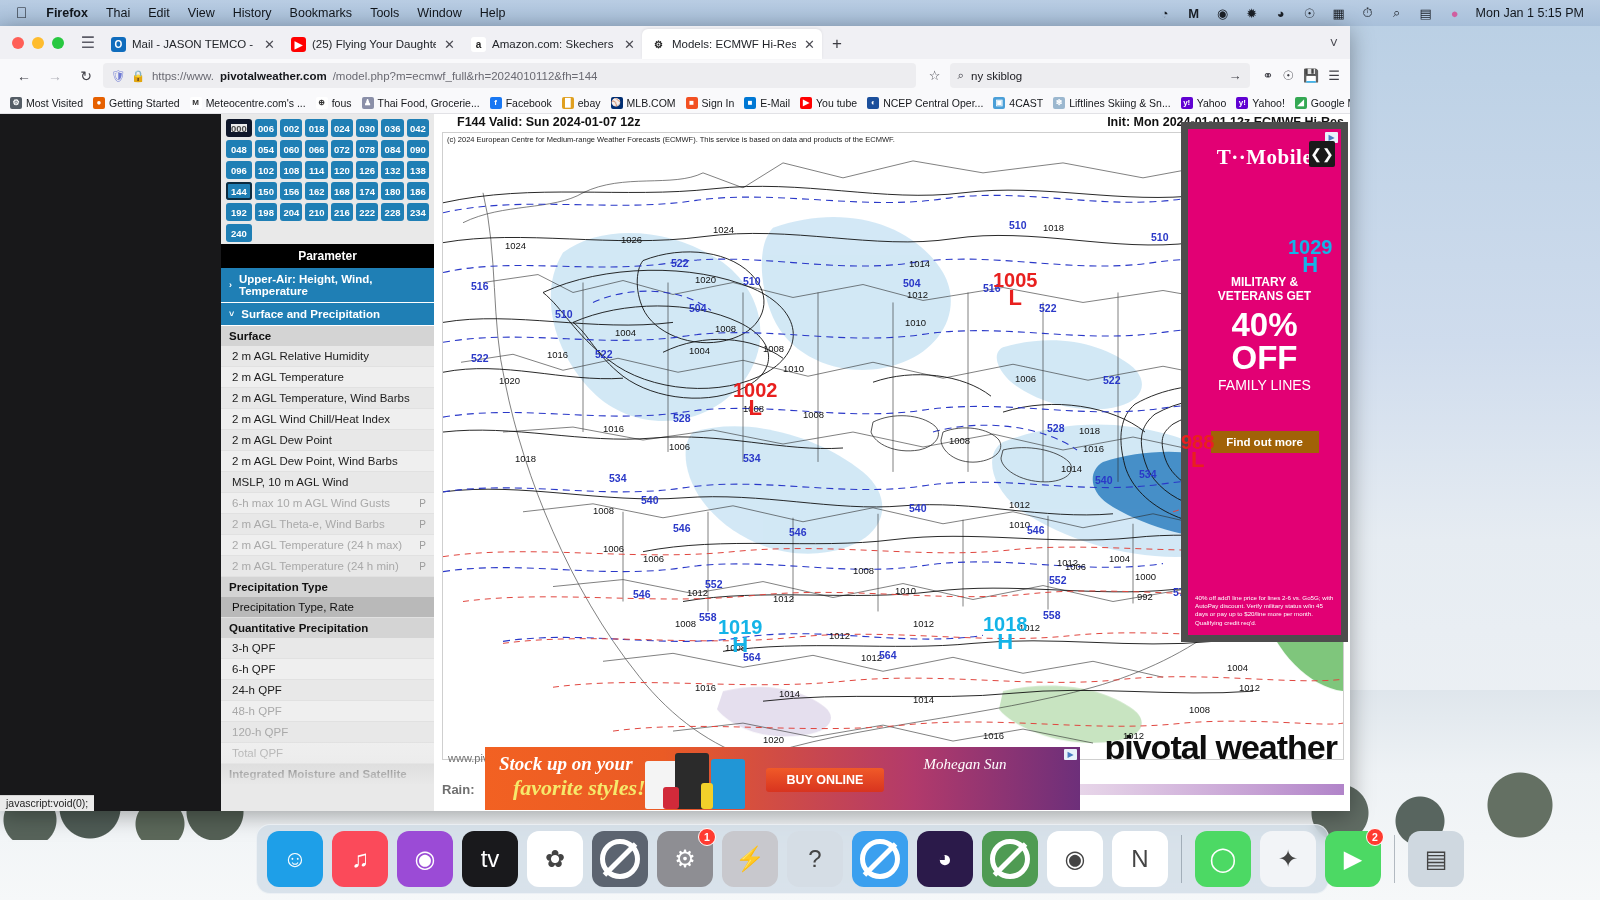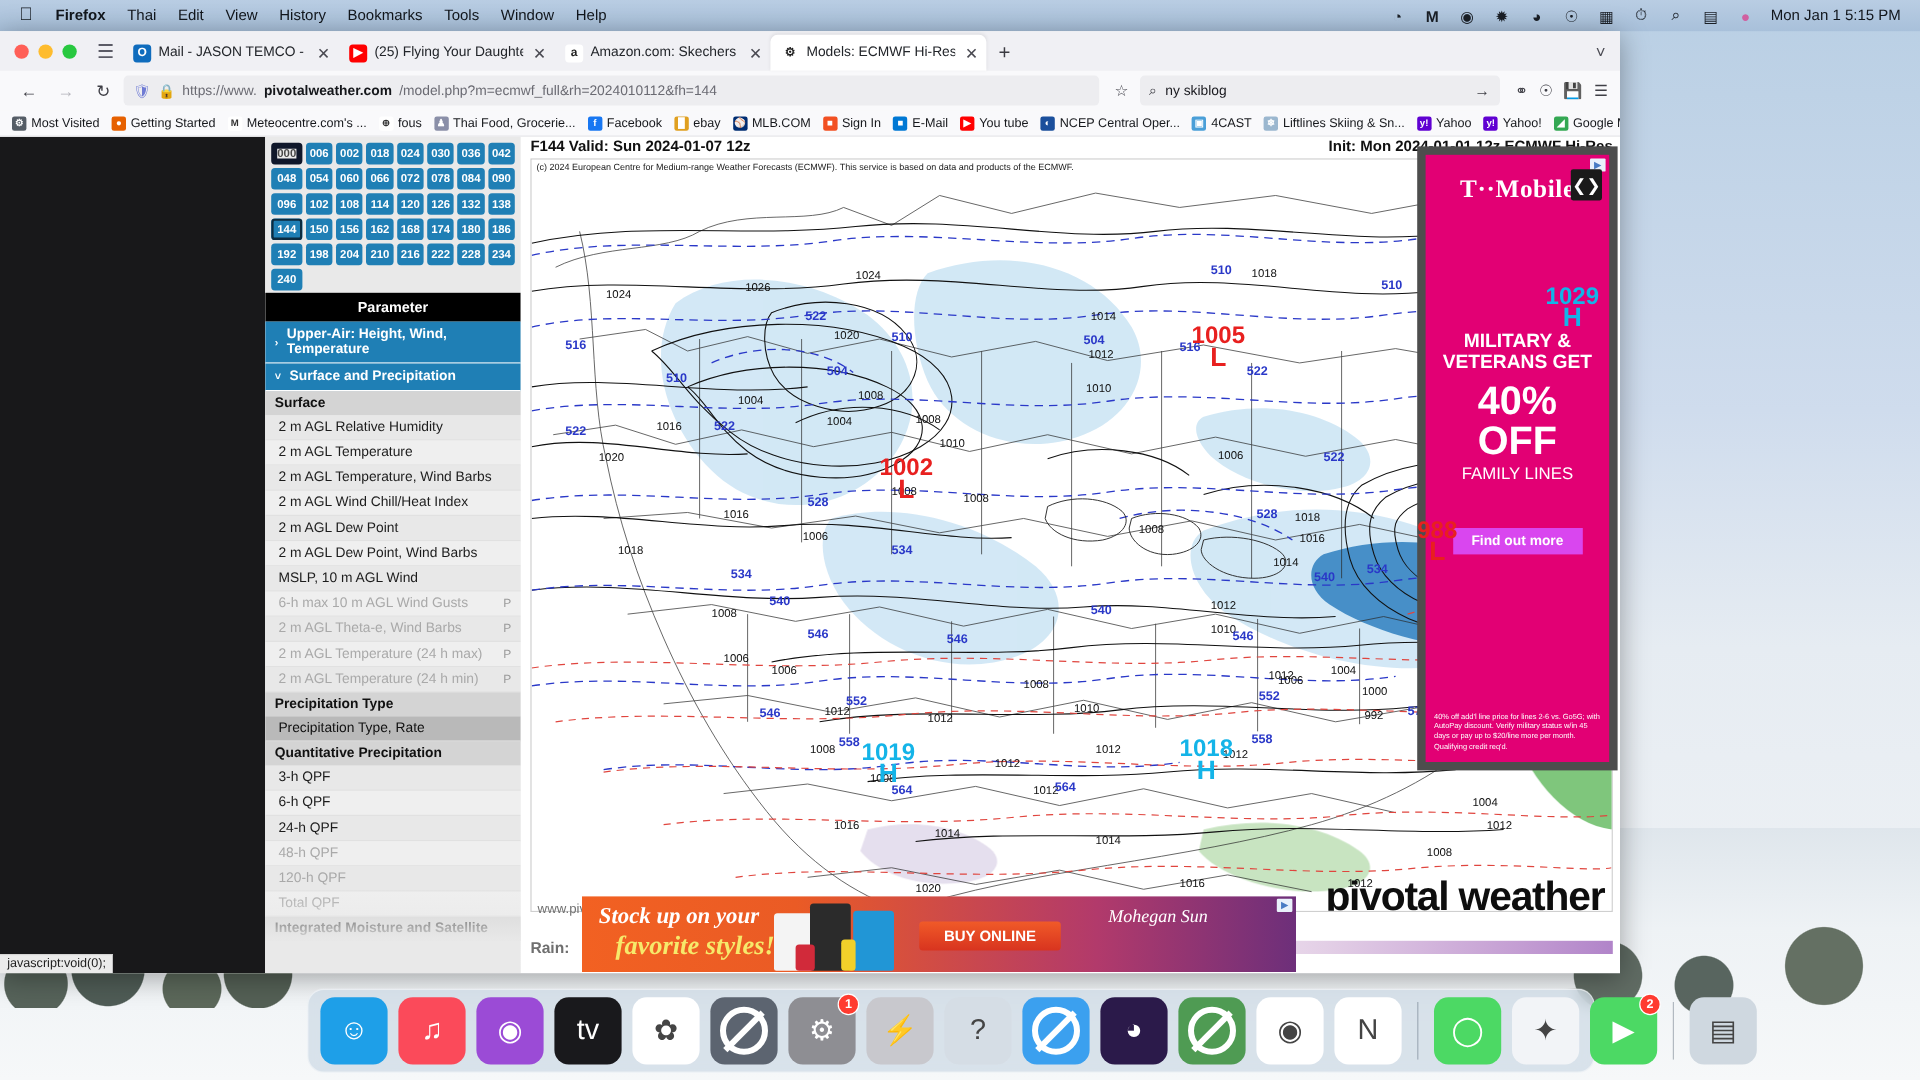--- a/index.html
+++ b/index.html
@@ -131,21 +131,21 @@
   .subhdr { background: #d4d4d4; font-size: 11.5px; font-weight: bold; color: #111; padding: 4px 8px; }
   .prow { font-size: 11.5px; color: #1c1c1c; padding: 4px 8px 4px 11px; background: #efefef; border-bottom: 1px solid #e1e1e1; display:flex; align-items:center;}
   .prow:nth-child(even) { background: #e8e8e8; }
   .prow.dim { color: #a9a9a9; }
   .prow.sel { background: #b9b9b9; color:#101010; }
   .prow .pflag { margin-left: auto; font-size: 10px; color: #9b9b9b; }
   .fade-bot { position: absolute; left: 0; bottom: 0; width: 213px; height: 70px; background: linear-gradient(180deg, rgba(233,233,233,0) 0%, rgba(233,233,233,.93) 60%, #e9e9e9 100%); }
 
   
   .maparea { position: absolute; left: 434px; top: 0; width: 916px; height: 697px; background: #fff; overflow: hidden; }
-  .map-title { display:flex; justify-content: space-between; font-size: 12.5px; font-weight: bold; color: #111; padding: 1px 6px 0 8px; }
+  .map-title { display:flex; justify-content: space-between; font-size: 12.5px; font-weight: bold; color: #111; padding: 1px 6px 0 8px; margin-left: 15px; }
   .map-frame { position: relative; margin: 3px 6px 0 8px; height: 628px; border: 1px solid #cfcfcf; background: #fff; overflow: hidden; }
   .copyr { position: absolute; left: 4px; top: 2px; font-size: 7.5px; color: #1a1a1a; z-index: 5; }
   .sharebtn { position: absolute; right: 8px; top: 8px; width: 26px; height: 26px; background: #1a1a1a; color: #fff; display:flex;align-items:center;justify-content:center; font-size: 14px; z-index: 8; border-radius: 2px;}
   .wmark { position: absolute; right: 6px; bottom: -8px; font-size: 34px; font-weight: bold; color: #0e0e0e; letter-spacing: -1px; z-index: 6; }
 
   
   .mapsvg { position: absolute; inset: 0; width: 100%; height: 100%; }
 
   .hl { position: absolute; z-index: 7; text-align: center; font-weight: bold; line-height: .92; }
   .hl .val { font-size: 20px; }
@@ -164,25 +164,25 @@
   .legnums { display:flex; font-size: 11px; color: #8a8a8a; gap: 26px; padding-left: 50px;}
 
   
   .ad-right {
     position: absolute; right: 2px; top: 8px; width: 167px; height: 520px;
     background: #4d4d4d; display:flex; align-items:center; justify-content:center;
   }
   .ad-tm { width: 153px; height: 506px; background: #e20074; position: relative; color: #fff; }
   .ad-tm .adchoice { position: absolute; right: 3px; top: 3px; width: 13px; height: 11px; background:#e9f1fb; color:#4a7cc4; font-size:8px; display:flex;align-items:center;justify-content:center; border-radius:1px;}
   .ad-tm .tmlogo { font-family: "Liberation Serif", serif; font-size: 21px; font-weight: bold; text-align: center; padding-top: 16px; letter-spacing: .5px;}
-  .ad-tm .l1 { text-align:center; font-size: 16px; font-weight: bold; line-height: 1.15; margin-top: 106px; }
+  .ad-tm .l1 { text-align:center; font-size: 12px; font-weight: bold; line-height: 1.15; margin-top: 106px; }
   .ad-tm .l2 { text-align:center; font-size: 33px; font-weight: bold; line-height: 1; margin-top: 4px; }
   .ad-tm .l3 { text-align:center; font-size: 33px; font-weight: bold; line-height: 1; }
   .ad-tm .l4 { text-align:center; font-size: 14px; margin-top: 3px; }
-  .ad-tm .cta { margin: 38px auto 0; width: 108px; height: 22px; background: #d946ef; color: #fff; font-size: 11.5px; font-weight: bold; display: flex; align-items: center; justify-content: center; }
+  .ad-tm .cta { margin: 38px auto 0; width: 108px; height: 22px; background: #a16207; color: #fff; font-size: 11.5px; font-weight: bold; display: flex; align-items: center; justify-content: center; }
   .ad-tm .fine { position: absolute; left: 7px; right: 7px; bottom: 8px; font-size: 6.2px; line-height: 1.35; }
 
   .ad-bottom {
     position: absolute; left: 485px; top: 747px; width: 595px; height: 63px;
     background: linear-gradient(90deg,#f26122 0%, #ea5b25 30%, #b23a6b 72%, #6d2f7a 100%);
     overflow: hidden; color: #fff;
   }
   .ad-bottom .adchoice { position: absolute; right: 3px; top: 2px; width: 13px; height: 11px; background:#e9f1fb; color:#4a7cc4; font-size:8px; display:flex;align-items:center;justify-content:center; border-radius:1px;}
   .ad-b-t1 { position: absolute; left: 14px; top: 6px; font-family: "Liberation Serif", serif; font-style: italic; font-weight: bold; font-size: 19px; color:#fff; }
   .ad-b-t2 { position: absolute; left: 28px; top: 28px; font-family: "Liberation Serif", serif; font-style: italic; font-weight: bold; font-size: 22px; color: #f6e96b; }

